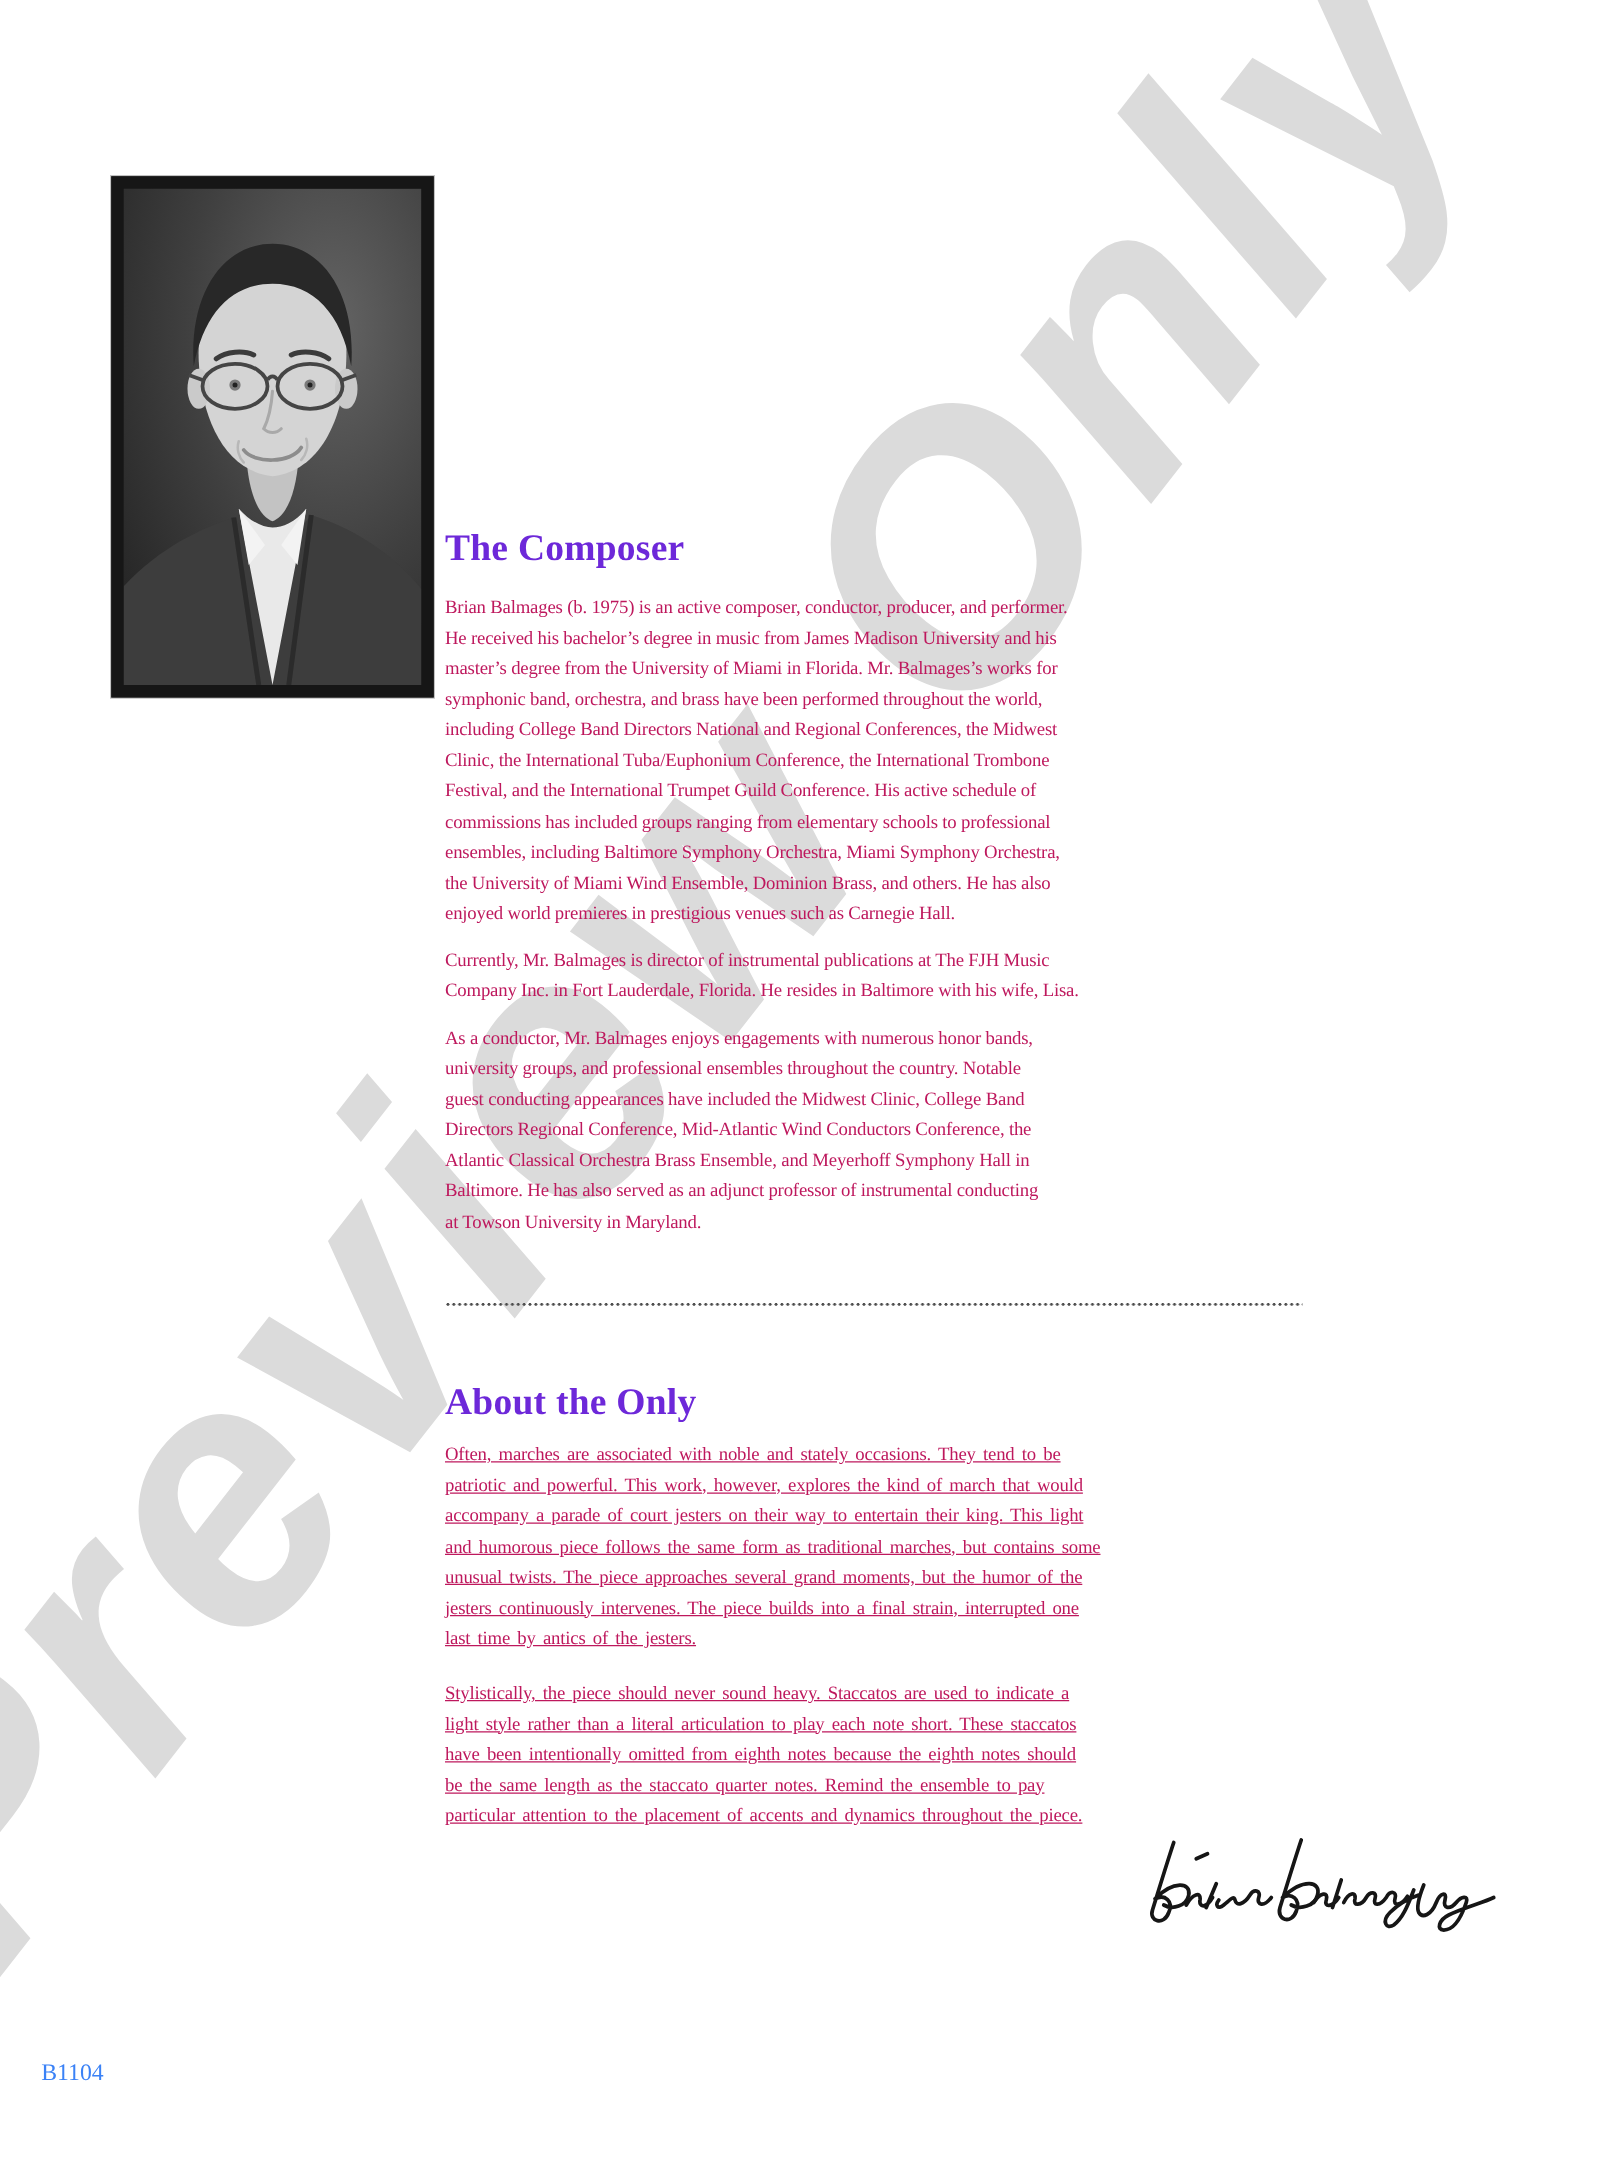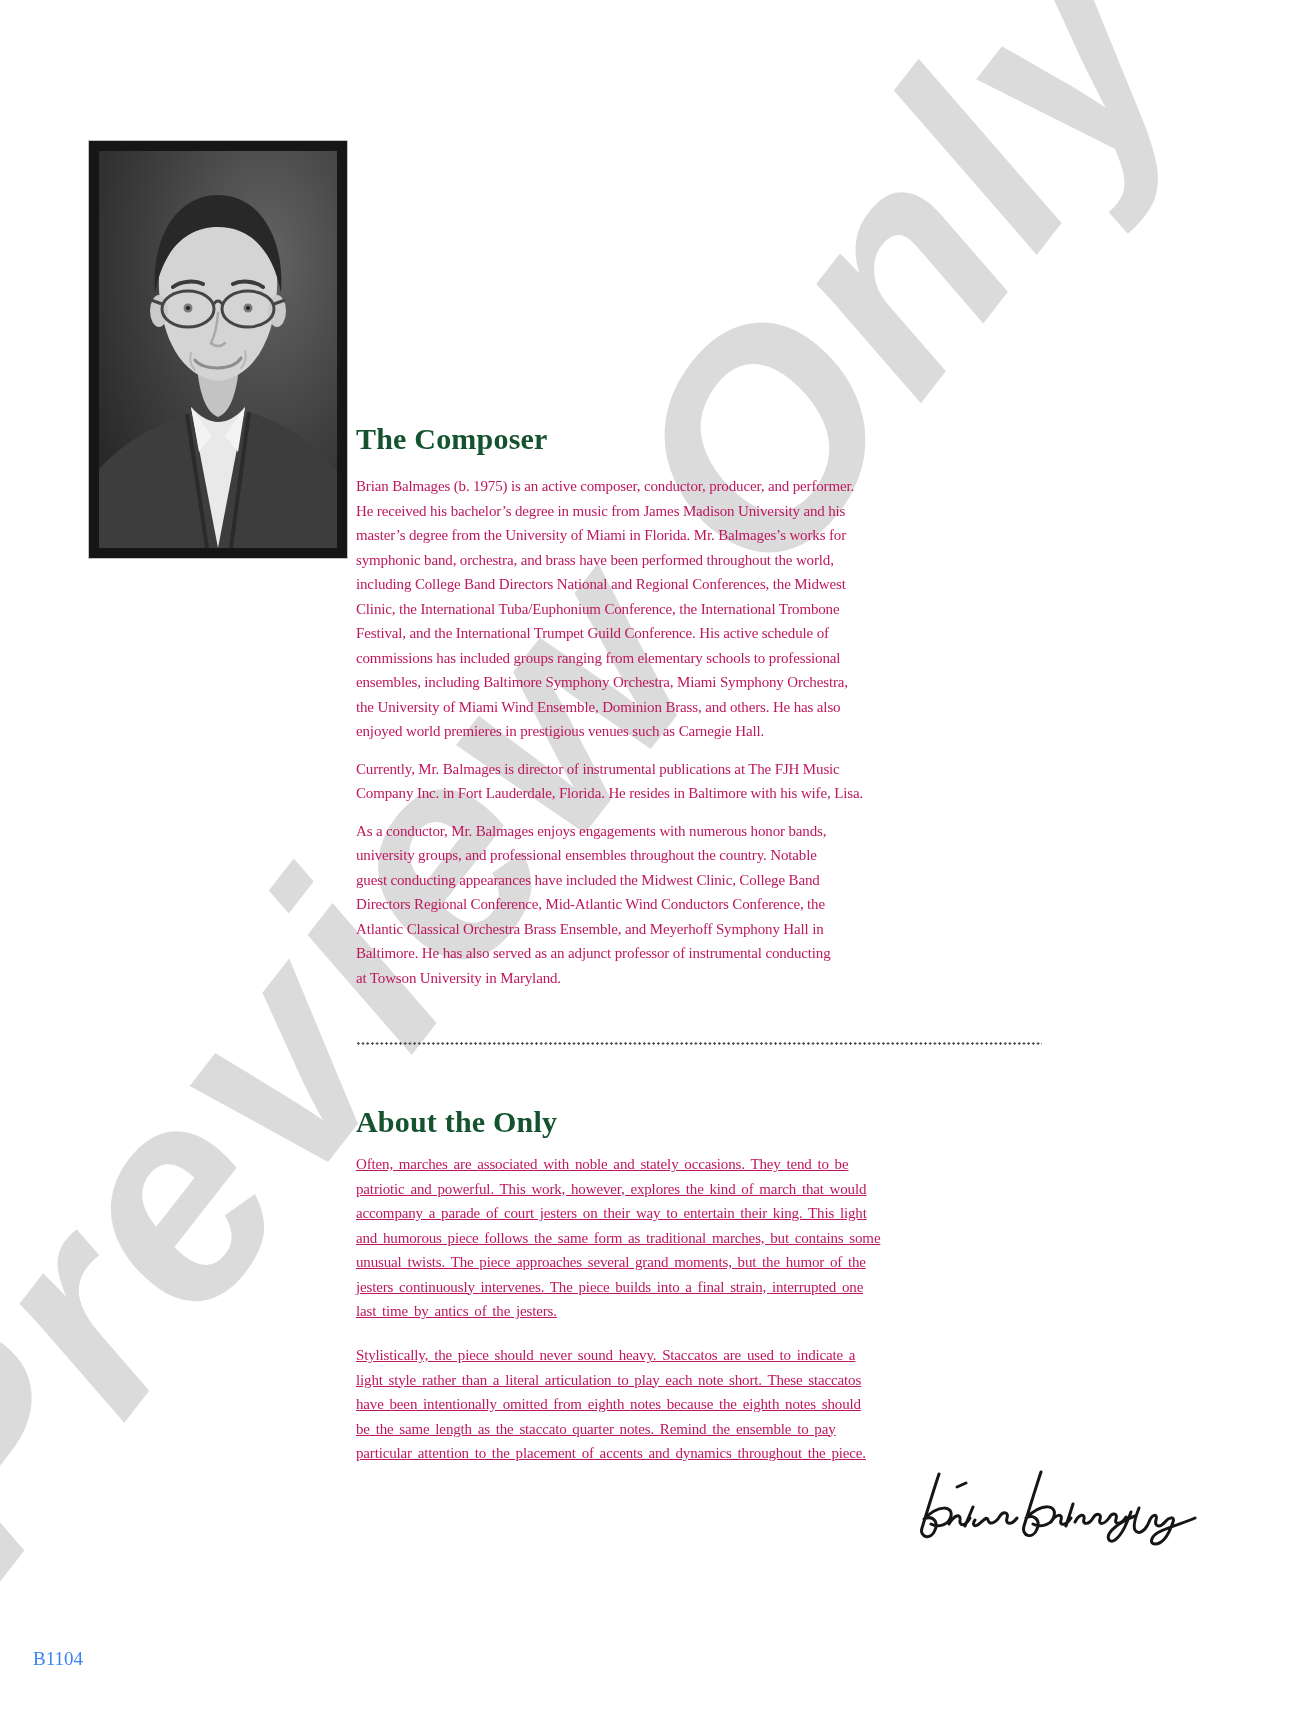--- a/index.html
+++ b/index.html
@@ -46,21 +46,21 @@
   
   .col { position: absolute; left: 356px; width: 690px; }
   .col-composer { top: 421px; }
   .col-about { top: 1104px; }
   .col h1 {
     margin: 0;
     font-size: 30px;
     line-height: 36px;
     font-weight: bold;
     letter-spacing: 0.2px;
-    color: #14532d;
+    color: #6d28d9;
   }
   .col-composer h1 { margin-bottom: 17px; }
   .col-about h1 { margin-bottom: 12px; }
   .par {
     margin: 0 0 13px 0;
     font-size: 15px;
     line-height: 24.5px;
     letter-spacing: -0.15px;
     white-space: pre;
     color: #be185d;

